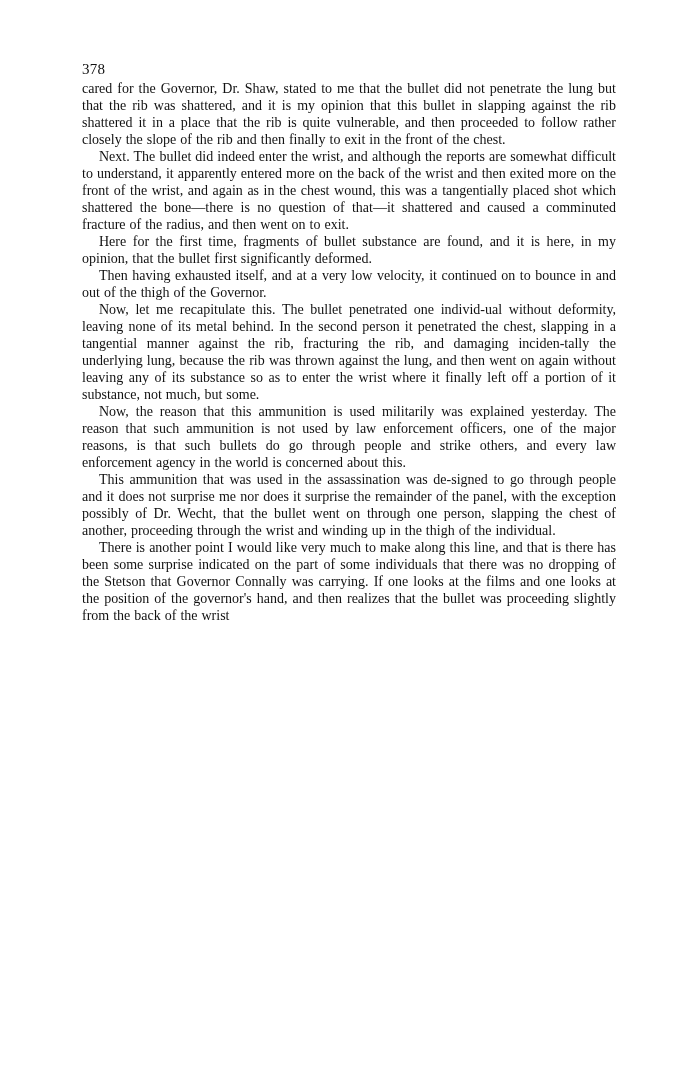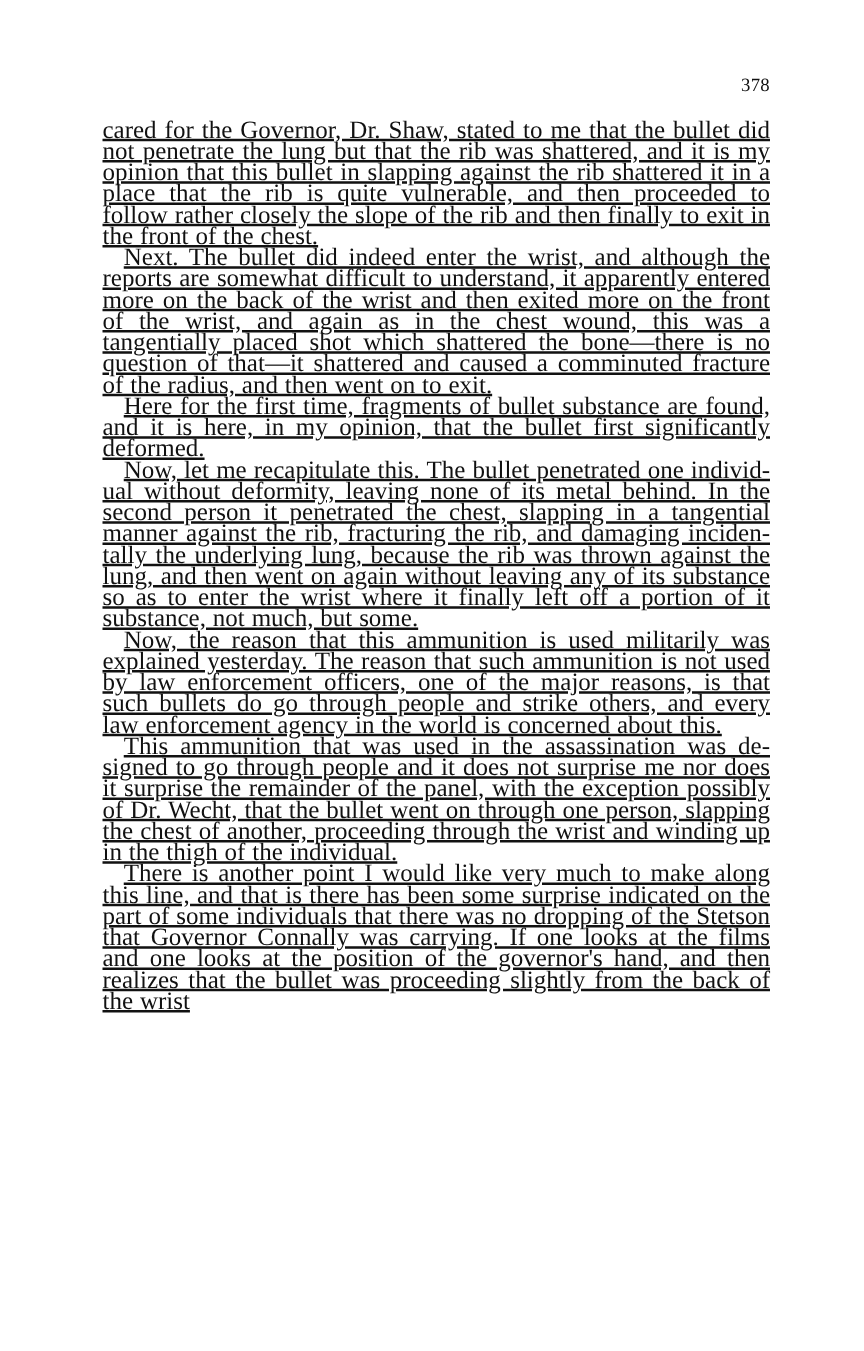--- a/index.html
+++ b/index.html
@@ -6,43 +6,43 @@
   body { width: 691px; height: 1081px; position: relative; overflow: hidden; }
   .page {
     position: absolute;
     left: 82px;
     top: 60px;
     width: 534px;
     font-family: "Liberation Serif", "DejaVu Serif", serif;
     color: #111111;
   }
   .page-number {
-    text-align: right;
+    text-align: left;
     font-size: 15px;
     line-height: 18px;
-    margin: 0 0 18px 0;
+    margin: 0 0 2px 0;
     letter-spacing: 0.2px;
   }
   .para {
     margin: 0;
-    font-size: 20px;
+    font-size: 14px;
     line-height: 17px;
     text-align: justify;
     text-indent: 17px;
     hyphens: none;
     word-spacing: 0.5px;
-    text-decoration: underline;
   }
   .para.first { text-indent: 0; }
 </style>
 </head>
 <body>
 
 <div class="page">
   <div class="page-number">378</div>
   <p class="para first">cared for the Governor, Dr. Shaw, stated to me that the bullet did not penetrate the lung but that the rib was shattered, and it is my opinion that this bullet in slapping against the rib shattered it in a place that the rib is quite vulnerable, and then proceeded to follow rather closely the slope of the rib and then finally to exit in the front of the chest.</p>
   <p class="para">Next. The bullet did indeed enter the wrist, and although the reports are somewhat difficult to understand, it apparently entered more on the back of the wrist and then exited more on the front of the wrist, and again as in the chest wound, this was a tangentially placed shot which shattered the bone—there is no question of that—it shattered and caused a comminuted fracture of the radius, and then went on to exit.</p>
   <p class="para">Here for the first time, fragments of bullet substance are found, and it is here, in my opinion, that the bullet first significantly deformed.</p>
+  <p class="para">Then having exhausted itself, and at a very low velocity, it continued on to bounce in and out of the thigh of the Governor.</p>
   <p class="para">Now, let me recapitulate this. The bullet penetrated one individ-ual without deformity, leaving none of its metal behind. In the second person it penetrated the chest, slapping in a tangential manner against the rib, fracturing the rib, and damaging inciden-tally the underlying lung, because the rib was thrown against the lung, and then went on again without leaving any of its substance so as to enter the wrist where it finally left off a portion of it substance, not much, but some.</p>
   <p class="para">Now, the reason that this ammunition is used militarily was explained yesterday. The reason that such ammunition is not used by law enforcement officers, one of the major reasons, is that such bullets do go through people and strike others, and every law enforcement agency in the world is concerned about this.</p>
   <p class="para">This ammunition that was used in the assassination was de-signed to go through people and it does not surprise me nor does it surprise the remainder of the panel, with the exception possibly of Dr. Wecht, that the bullet went on through one person, slapping the chest of another, proceeding through the wrist and winding up in the thigh of the individual.</p>
   <p class="para">There is another point I would like very much to make along this line, and that is there has been some surprise indicated on the part of some individuals that there was no dropping of the Stetson that Governor Connally was carrying. If one looks at the films and one looks at the position of the governor's hand, and then realizes that the bullet was proceeding slightly from the back of the wrist</p>
 </div>
 
 </body></html>

